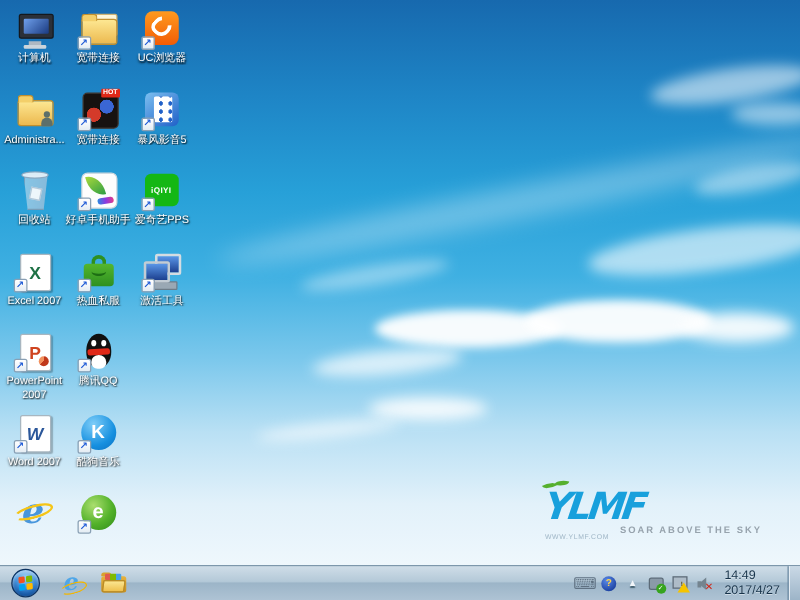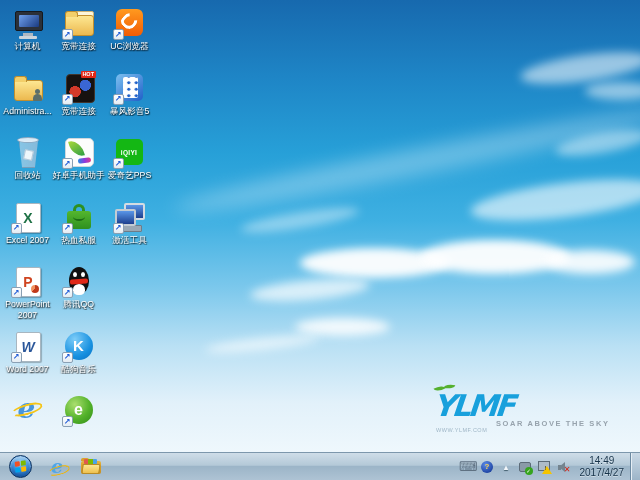--- a/index.html
+++ b/index.html
@@ -212,21 +212,21 @@
   .net-mon2{position:absolute;left:1px;top:2px;width:10px;height:8px;background:#aebcc8;
     border:1px solid #5c6b78;}
   .net-warn{position:absolute;right:0;bottom:1px;width:0;height:0;z-index:2;
     border-left:5px solid transparent;border-right:5px solid transparent;border-bottom:8px solid #f5c400;
     color:#4a3a00;font-size:5px;font-weight:bold;line-height:1;text-indent:-2px;}
   .spk{position:absolute;left:2px;top:6px;width:3px;height:5px;background:#74848f;}
   .spk::after{content:"";position:absolute;left:1px;top:-3px;width:0;height:0;
     border-right:6px solid #74848f;border-top:5.5px solid transparent;border-bottom:5.5px solid transparent;}
   .vol-x{position:absolute;right:0px;bottom:1px;color:#d42010;font-size:8px;font-weight:bold;z-index:2;}
 
-  .clock{padding:0 6px 0 4px;text-align:center;font-size:10px;line-height:12px;color:#17334a;
+  .clock{padding:0 6px 0 4px;text-align:left;font-size:10px;line-height:12px;color:#17334a;
     text-shadow:0 1px 0 rgba(255,255,255,.45);}
   .show-desktop{width:10px;height:28px;background:linear-gradient(#cad9e6,#9bb3c7);
     border-left:1px solid #6d8aa2;box-shadow:inset 1px 0 0 #e6eef5;box-sizing:border-box;}
 </style>
 </head>
 <body>
 
 <div class="stage">
   <div class="wallpaper">
     <div class="cloud c1"></div>

